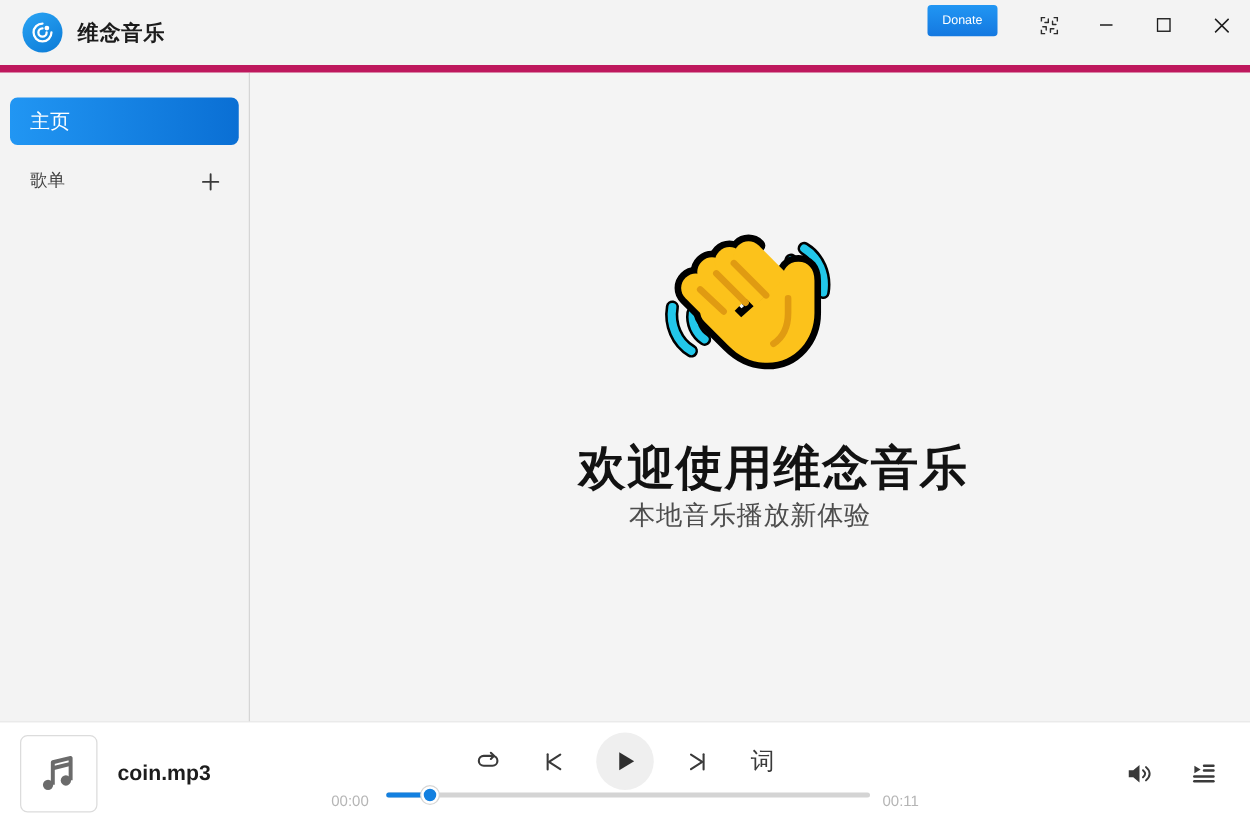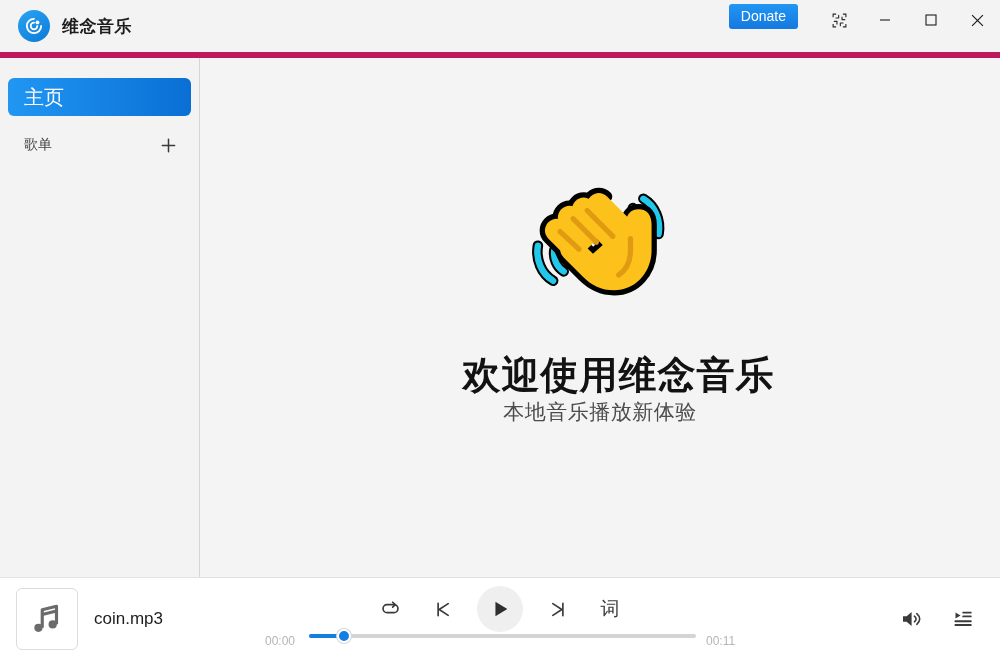--- a/index.html
+++ b/index.html
@@ -47,21 +47,21 @@
   .titlebar-right {
     margin-left: auto;
     display: flex;
     align-items: flex-start;
     height: 100%;
     padding-top: 4px;
   }
   .donate-btn {
     background: linear-gradient(180deg, #2196f3 0%, #1478e0 100%);
     color: #ffffff;
-    font-size: 14px;
+    font-size: 10px;
     border: none;
     border-radius: 3px;
     height: 25px;
     padding: 0 12px;
     line-height: 25px;
     cursor: pointer;
     font-family: inherit;
     white-space: nowrap;
   }
   .winbtn {
@@ -88,21 +88,21 @@
     border-right: 1px solid #d5d5d5;
     padding-top: 20px;
   }
   .nav-item {
     margin: 0 8px;
     height: 38px;
     border-radius: 6px;
     display: flex;
     align-items: center;
     padding: 0 16px;
-    font-size: 20px;
+    font-size: 16px;
     color: #4a4a4a;
     cursor: pointer;
   }
   .nav-item.active {
     background: linear-gradient(90deg, #2196f3 0%, #0a6fd4 100%);
     color: #ffffff;
   }
   .section-head {
     margin: 10px 8px 0 8px;
     height: 38px;
@@ -169,21 +169,21 @@
   .cover {
     width: 62px; height: 62px;
     border: 1px solid #dcdcdc;
     border-radius: 6px;
     background: #ffffff;
     display: flex; align-items: center; justify-content: center;
     flex: 0 0 62px;
   }
   .track-name {
     font-size: 17px;
-    font-weight: normal;
+    font-weight: bold;
     color: #1d1d1d;
     white-space: nowrap;
     overflow: hidden;
     text-overflow: ellipsis;
   }
   .controls {
     position: absolute;
     left: 0; right: 0;
     top: 8px;
     display: flex;

